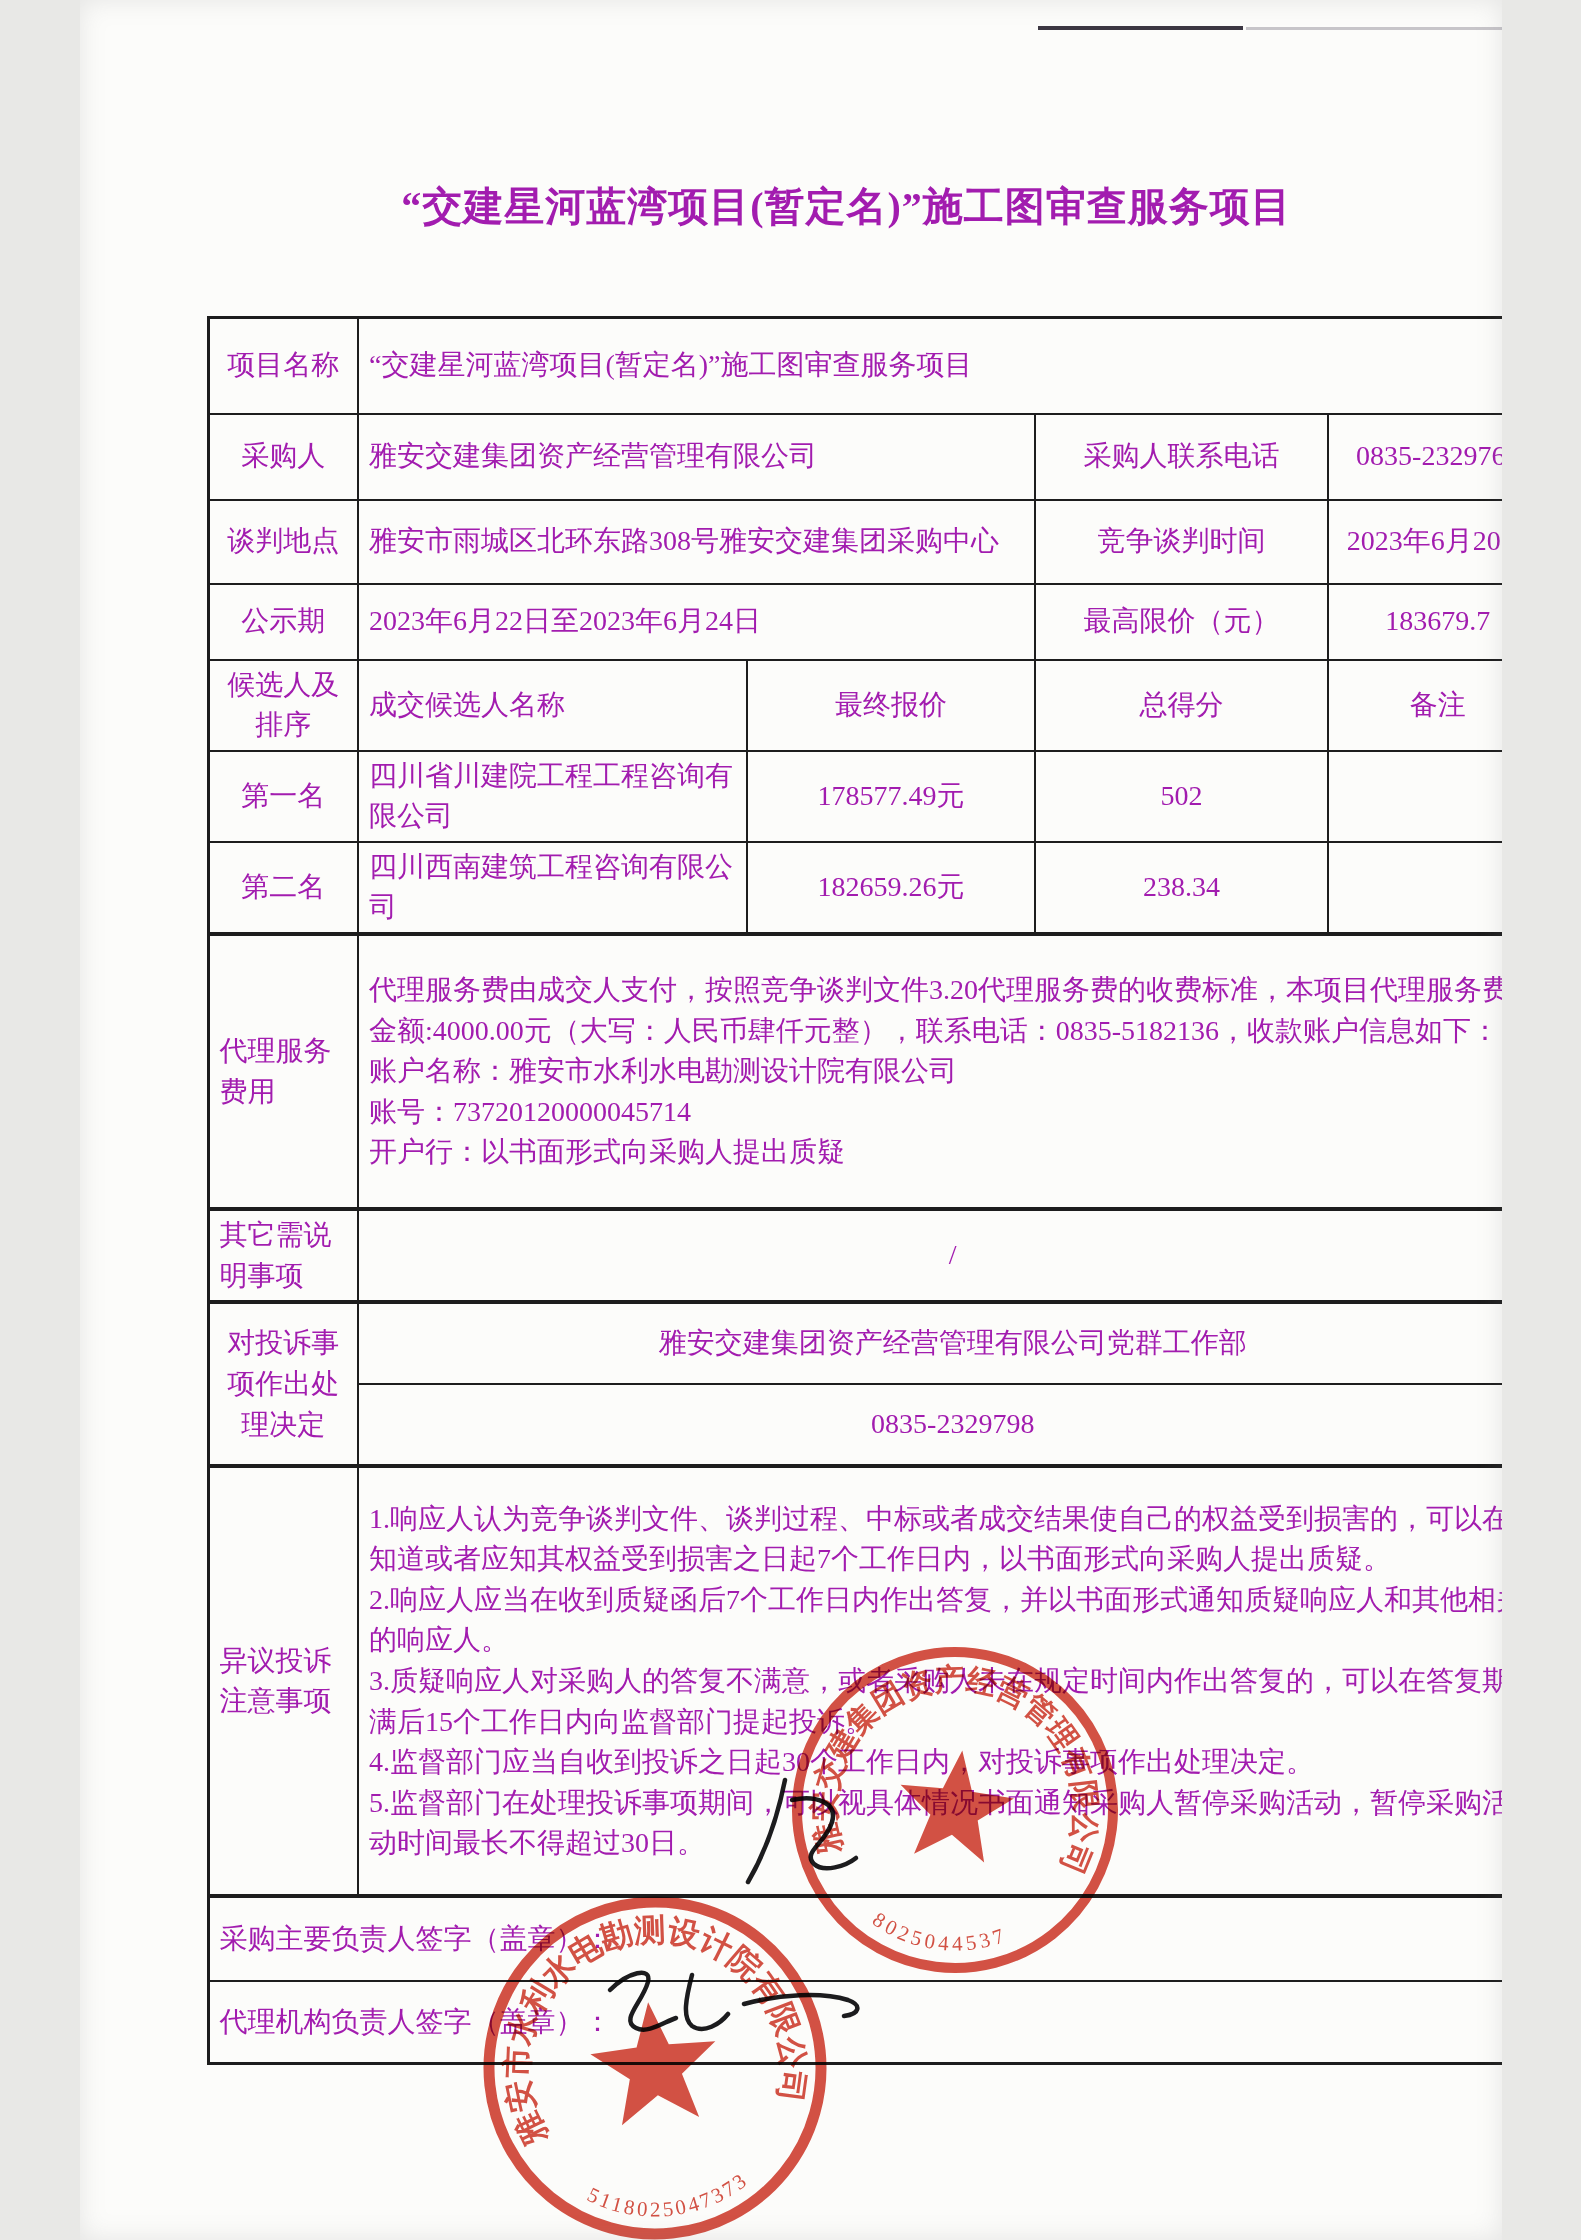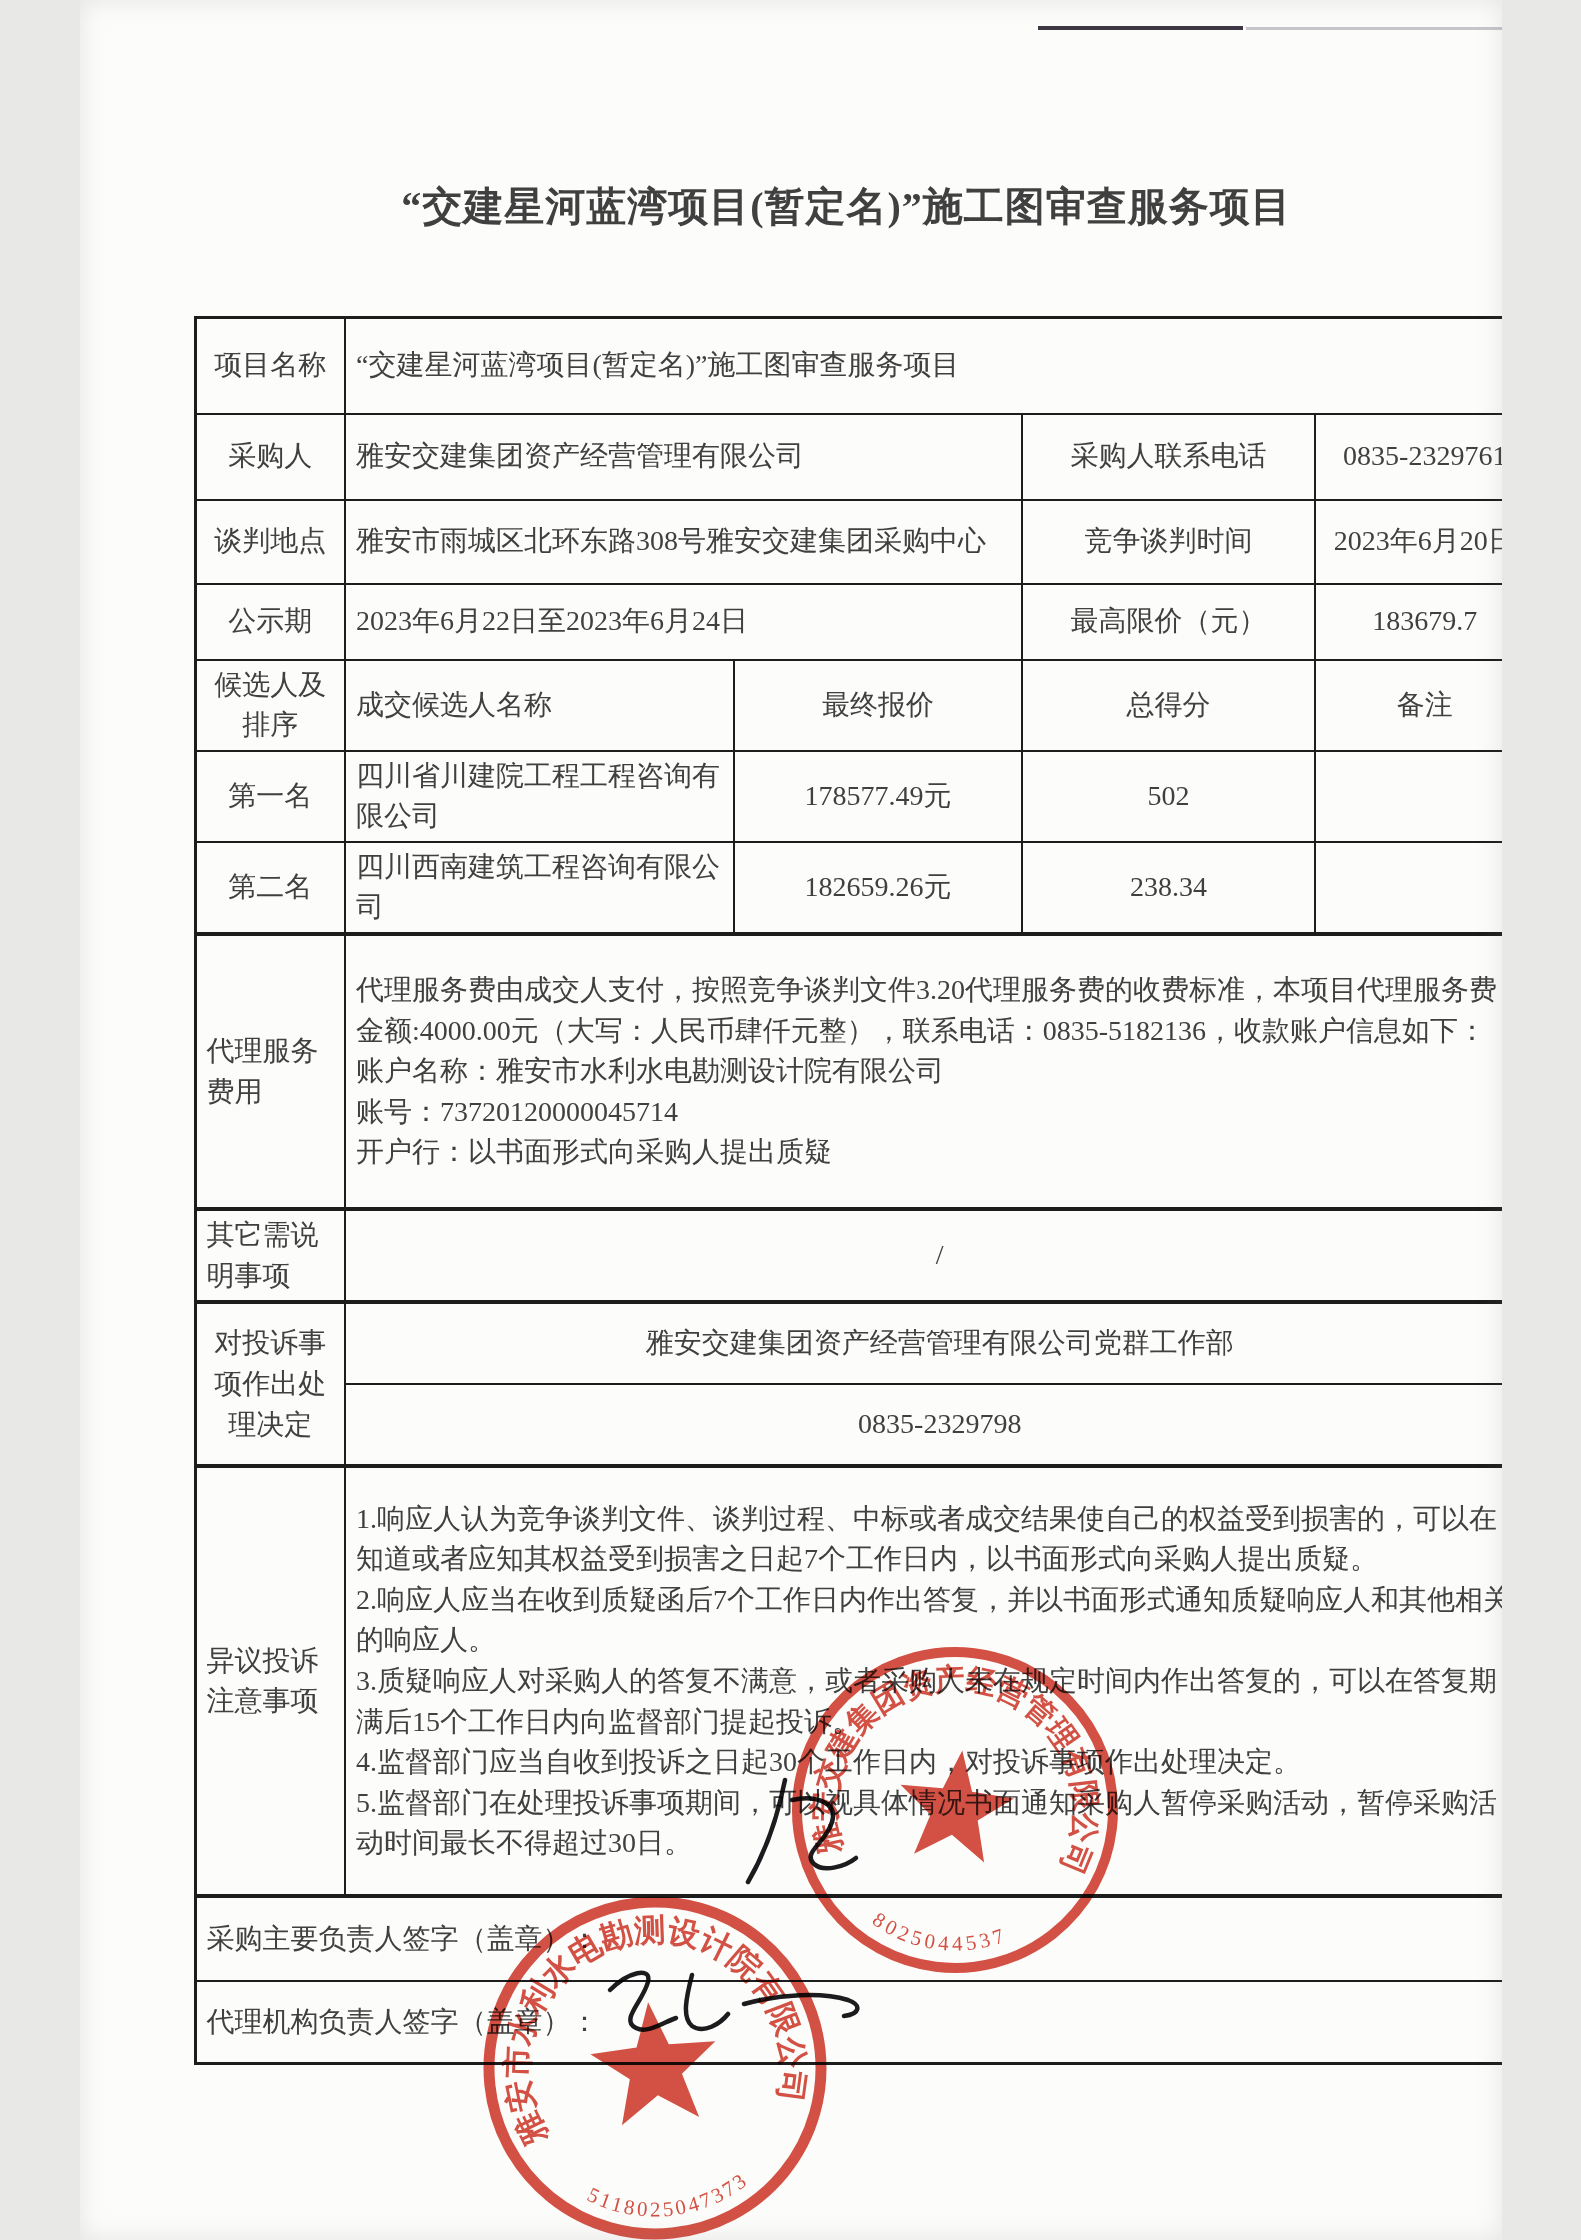--- a/index.html
+++ b/index.html
@@ -3,39 +3,39 @@
 <meta charset="utf-8">
 <style>
   html,body{margin:0;padding:0;background:#e8e8e6;}
   .page{
     position:relative;
     width:1410px;height:2240px;
     margin:0 auto;
     background:#fcfcfa;
     overflow:hidden;
     font-family:"Liberation Serif","DejaVu Serif",serif;
-    color:#404040;
+    color:#a21caf;
     padding-left:12px;
   }
   .scan-edge{
     position:absolute;inset:0;pointer-events:none;
     box-shadow:inset 0 0 26px rgba(120,120,125,.18);
   }
   .scan-line{position:absolute;background:#3c3742;}
   .scan-line.light{background:#9a97a0;opacity:.55;}
 
   .title{
     position:absolute;top:178px;left:127px;width:1280px;
     text-align:center;
     font-size:40px;font-weight:bold;
     line-height:1.45;letter-spacing:1px;
   }
 
   table.doc{
-    position:absolute;left:114px;top:316px;
+    position:absolute;left:127px;top:316px;
     width:1340px;
     border-collapse:collapse;table-layout:fixed;
     font-size:28px;line-height:1.45;
   }
   table.doc td{
     border:2px solid #1d1d1d;
     padding:4px 10px;
     vertical-align:middle;
     word-break:break-all;
     overflow:hidden;

